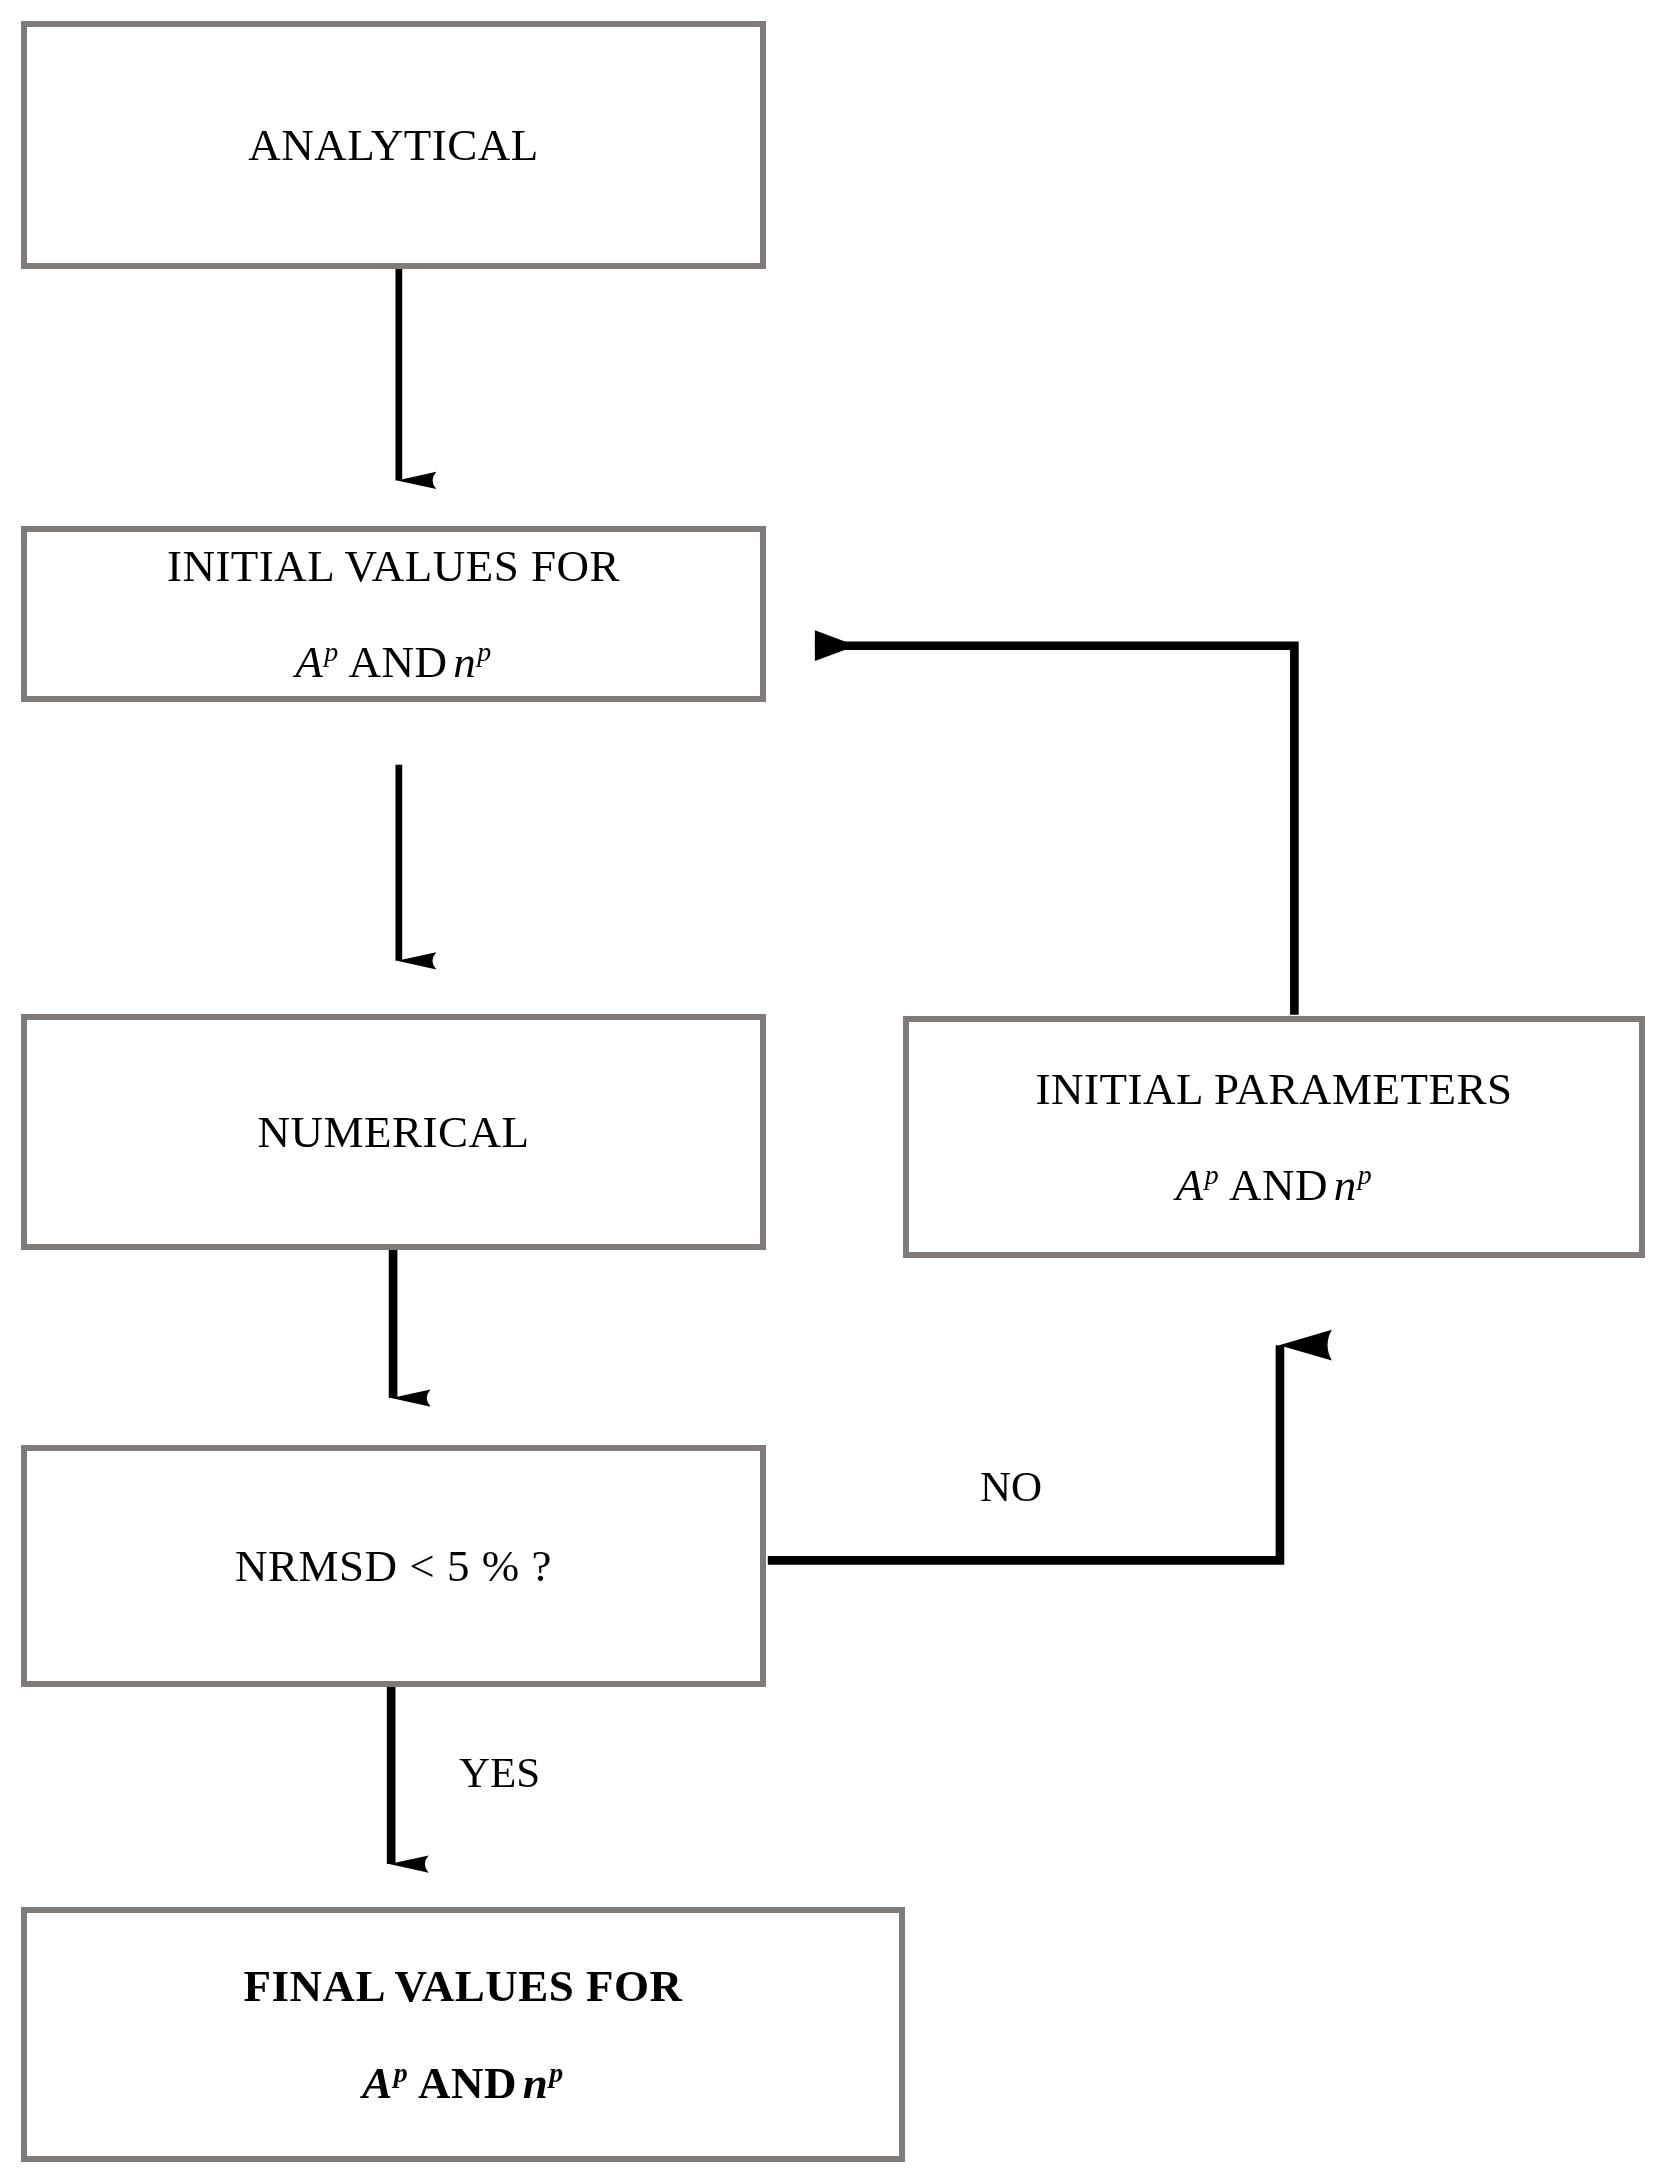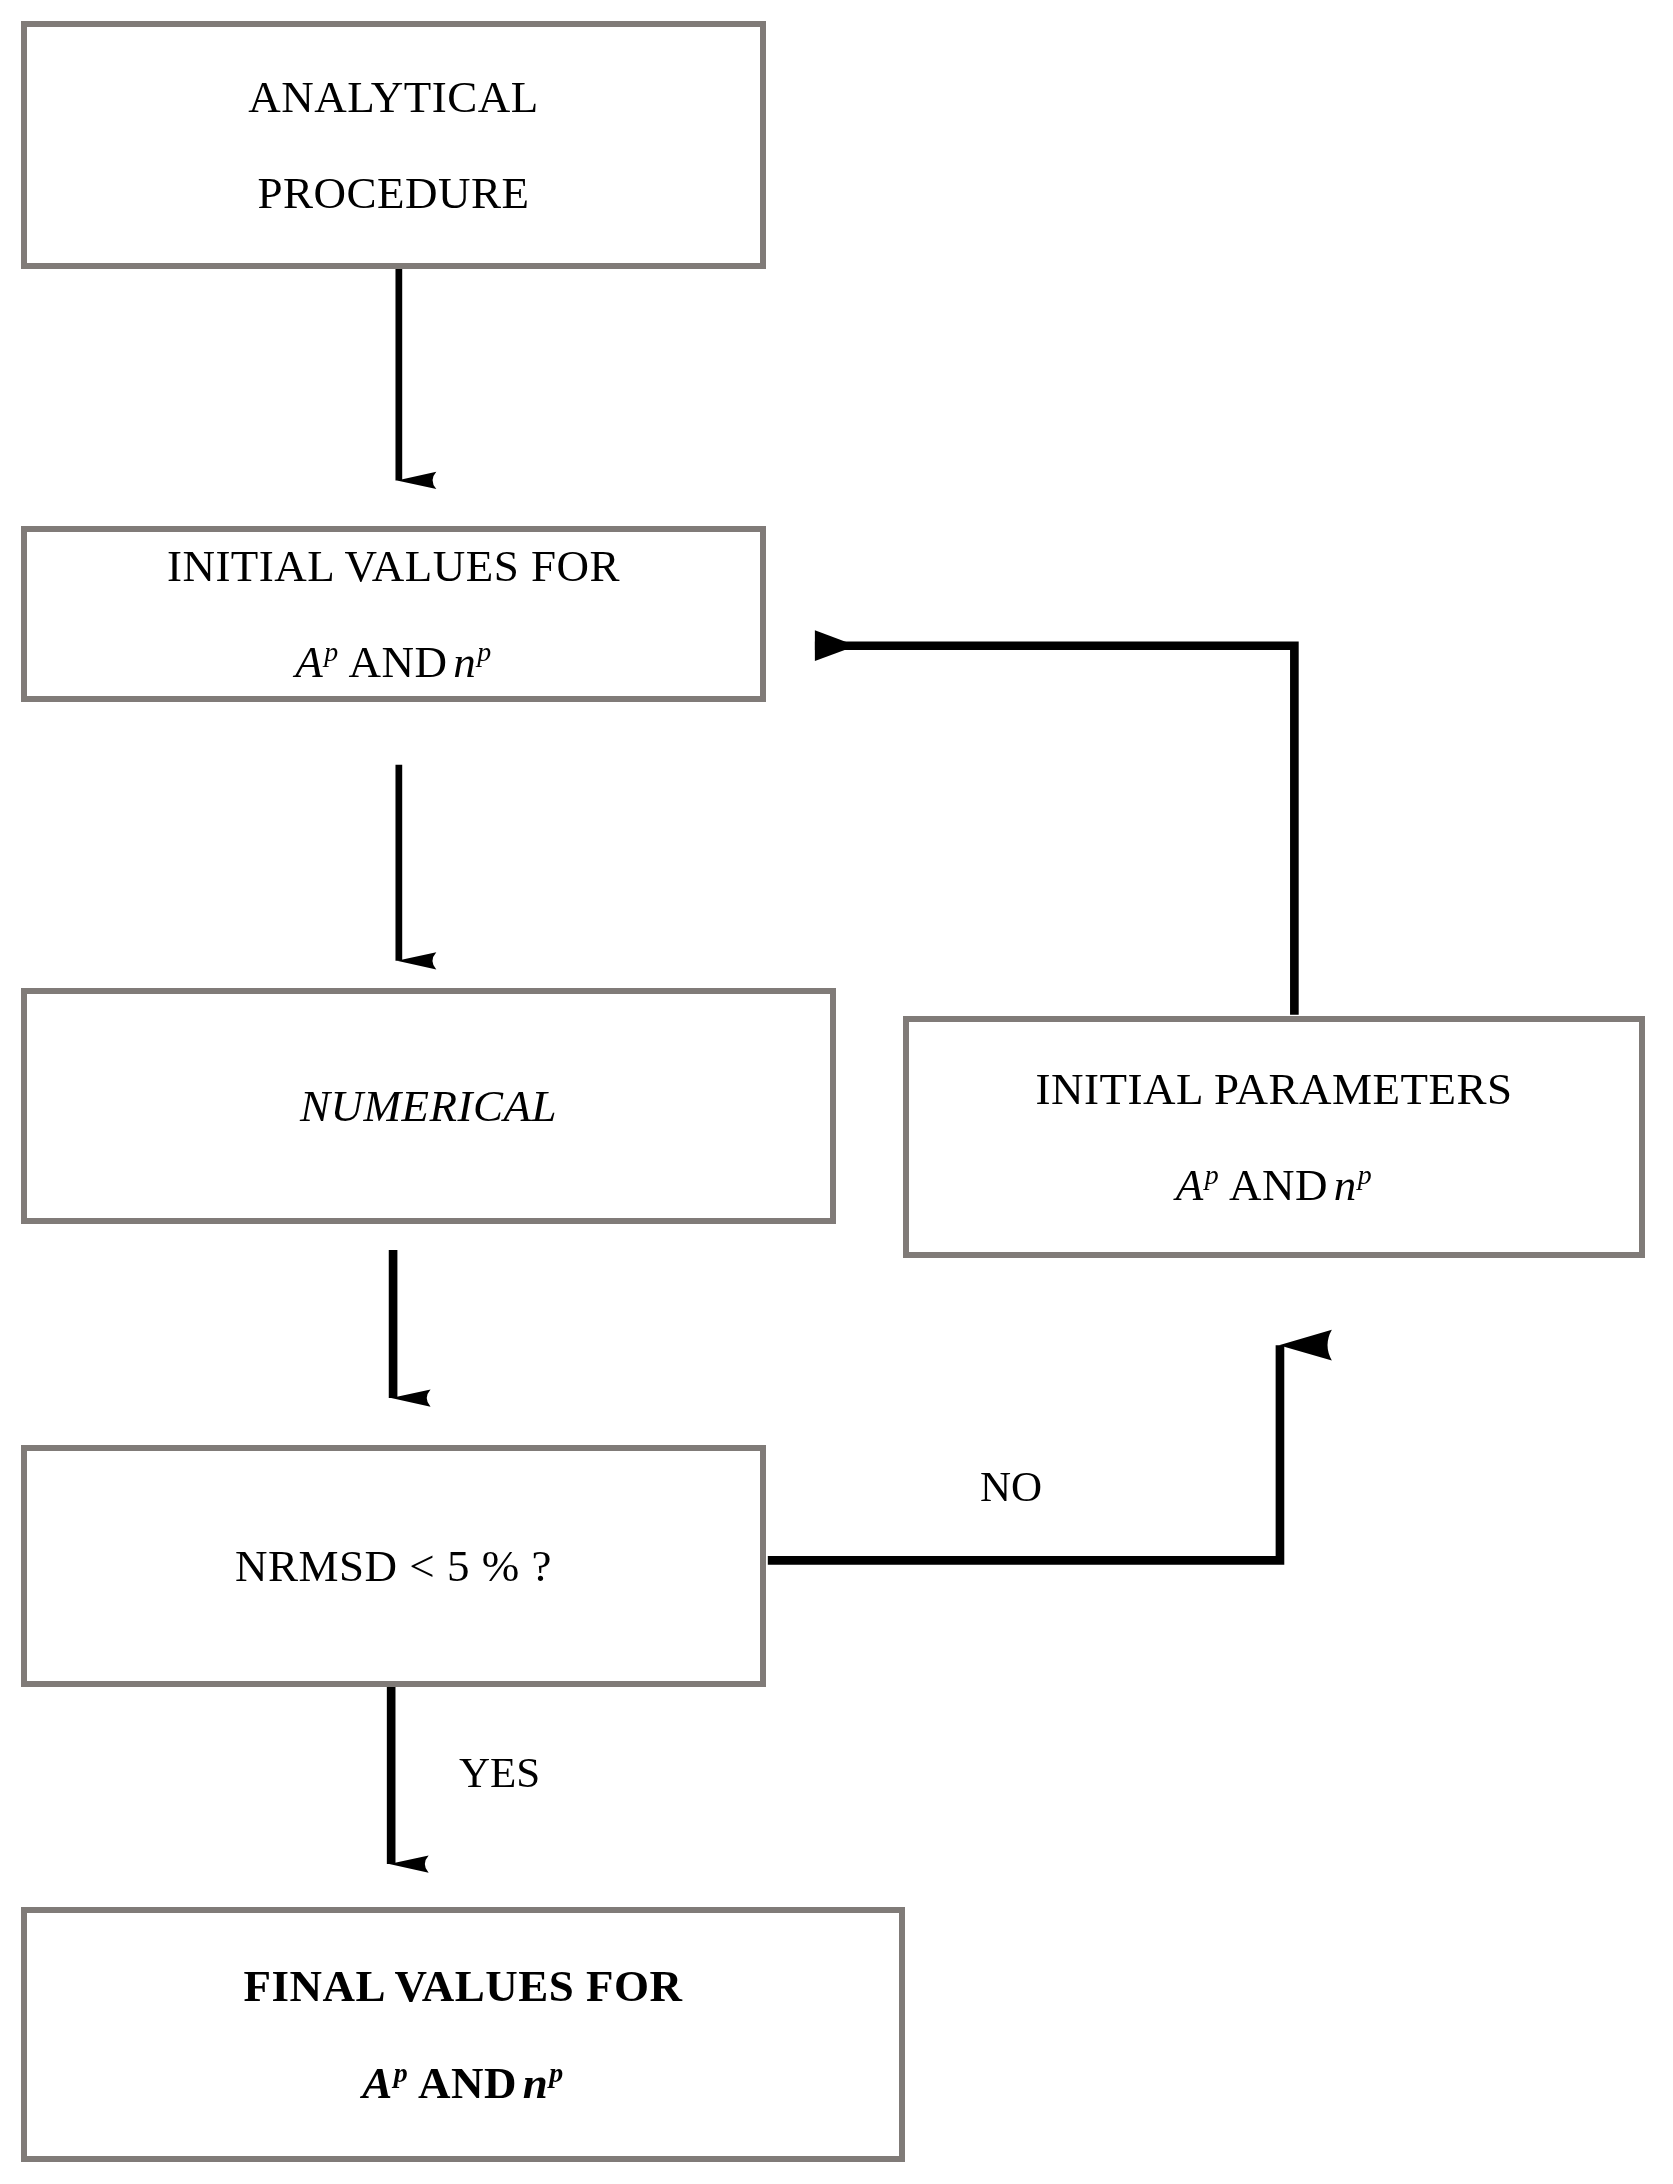--- a/index.html
+++ b/index.html
@@ -65,21 +65,21 @@
     position: absolute;
     font-size: 43px;
     color: #000000;
     white-space: nowrap;
     z-index: 4;
   }
 
   
   #node-analytical       { left: 21px;  top: 21px;   width: 745px; height: 248px; }
   #node-initial          { left: 21px;  top: 526px;  width: 745px; height: 176px; }
-  #node-numerical        { left: 21px;  top: 988px; width: 815px; height: 236px; font-style: italic; }
+  #node-numerical        { left: 21px;  top: 1014px; width: 745px; height: 236px; }
   #node-decision         { left: 21px;  top: 1445px; width: 745px; height: 242px; }
   #node-final            { left: 21px;  top: 1907px; width: 884px; height: 255px; font-weight: bold; }
   #node-tunning          { left: 903px; top: 1016px; width: 742px; height: 242px; }
 
   #label-no  { left: 937px; top: 1462px; margin-left: 43px; }
   #label-yes { left: 459px; top: 1748px; }
 </style>
 </head>
 <body>
 
@@ -121,21 +121,20 @@
       <polyline points="1347,1056 1347,672 848,672" fill="none" stroke="#000000" stroke-width="9" marker-end="url(#tri-left)"></polyline>
     </g>
 
     <g>
       <line x1="407" y1="1753" x2="407" y2="1940" stroke="#000000" stroke-width="9" marker-end="url(#barb-down)"></line>
     </g>
   </svg>
 
   <div class="node" id="node-analytical">
     <span class="node-line">ANALYTICAL</span>
-    <span class="node-line">PROCEDURE</span>
   </div>
 
   <div class="node" id="node-initial">
     <span class="node-line">INITIAL VALUES FOR</span>
     <span class="node-line">
       <span class="math"><span>A</span><sup>p</sup></span><span class="conj">AND</span><span class="math"><span>n</span><sup>p</sup></span>
     </span>
   </div>
 
   <div class="node" id="node-numerical">

